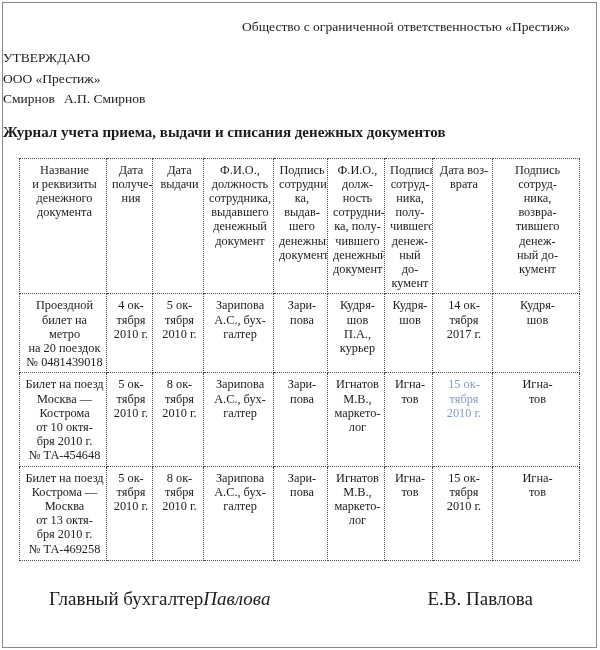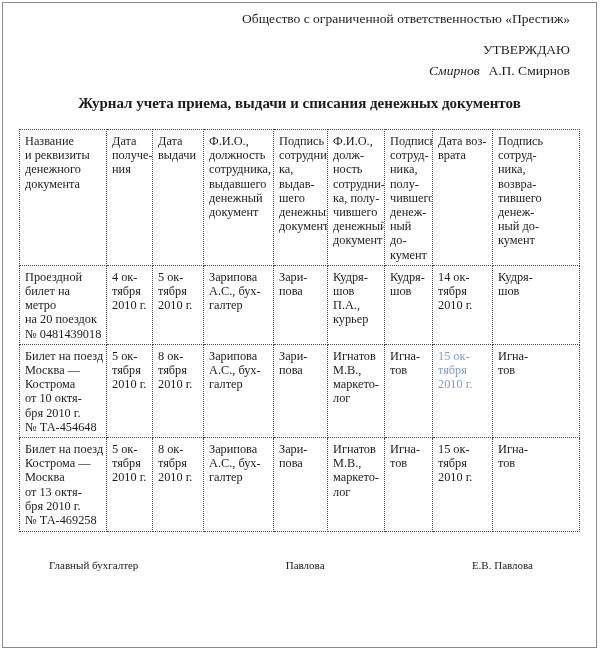--- a/index.html
+++ b/index.html
@@ -1,58 +1,59 @@
 <!DOCTYPE html>
 <html><head>
 <meta charset="utf-8">
 <style>
   html,body{margin:0;padding:0;background:#fff;}
   body{width:600px;height:650px;position:relative;
        font-family:"Liberation Serif","DejaVu Serif",serif;color:#1c1c1c;}
   .page{position:absolute;left:2px;top:2px;right:3px;bottom:2px;
         border:1px solid #8a8a8a;background:#fff;overflow:hidden;}
 
-  .org-line{margin-top:7px;padding-right:26px;text-align:right;
+  .org-line{margin-top:15px;padding-right:26px;text-align:right;
             font-size:13.5px;line-height:17px;}
 
-  .approval{margin-top:13px;padding-right:26px;text-align:right;
+  .approval{margin-top:13px;padding-right:26px;text-align:left;
             font-size:13.5px;line-height:20.5px;}
-  .approval .sig{font-style:italic;}
+  .approval .sig{}
   .approval .signer{margin-left:9px;margin-top:17px;}
 
-  .doc-title{margin-top:14px;text-align:center;font-weight:bold;font-size:15px;}
+  .doc-title{margin-top:14px;font-weight:bold;font-size:15px;}
 
   table.journal{margin:17px auto 0 auto;width:560px;table-layout:fixed;
                 border-collapse:collapse;}
   table.journal th,table.journal td{
-        border:1px dotted #4a4a4a;vertical-align:top;text-align:left;
+        border:1px dotted #4a4a4a;vertical-align:top;text-align:center;
         font-weight:normal;font-size:12.3px;line-height:14.2px;
         padding:4px 2px 3px 5px;white-space:pre-line;overflow:hidden;}
   tr.header-row{height:127px;}
   tr.r0{height:68px;} tr.r1{height:92px;} tr.r2{height:94px;}
   td.signature{}
   col.c1{width:87px} col.c2{width:46px} col.c3{width:51px}
   col.c4{width:70px} col.c5{width:54px} col.c6{width:57px}
   col.c7{width:48px} col.c8{width:60px} col.c9{width:87px}
 
   .footer{margin-top:27px;display:flex;align-items:baseline;
-          font-size:11px;}
+          font-size:19px;}
   .footer .pos{margin-left:46px;}
-  .footer .sig{flex:1;text-align:center;}
+  .footer .sig{flex:1;text-align:left;font-style:italic;}
   .footer .name{margin-right:63px;}
 </style>
 </head>
 <body>
 
 <div class="page">
 
   <div class="org-line">Общество с ограниченной ответственностью «Престиж»</div>
 
   <div class="approval">
     <div>УТВЕРЖДАЮ</div>
+    <div>ООО «Престиж»</div>
     <div><span class="sig">Смирнов</span><span class="signer">А.П. Смирнов</span></div>
   </div>
 
   <div class="doc-title">Журнал учета приема, выдачи и списания денежных документов</div>
 
   <table class="journal">
     <colgroup>
       <col class="c1">
         <col class="c2">
         <col class="c3">
@@ -131,21 +132,21 @@
 галтер</td>
           <td class="signature">Зари-
 пова</td>
           <td>Кудря-
 шов П.А.,
 курьер</td>
           <td class="signature">Кудря-
 шов</td>
           <td>14 ок-
 тября
-2010 г.</td>
+2017 г.</td>
           <td class="signature">Кудря-
 шов</td>
         </tr>
         <tr class="r1">
           <td>Билет на поезд
 Москва —
 Кострома
 от 10 октя-
 бря 2010 г.
 № ТА-454648</td>

